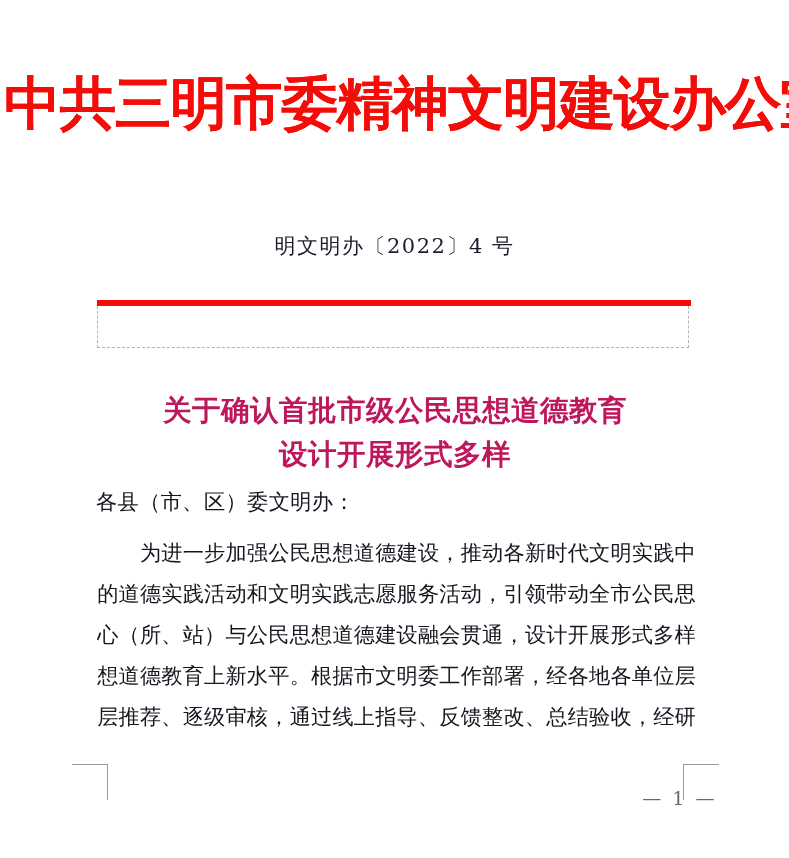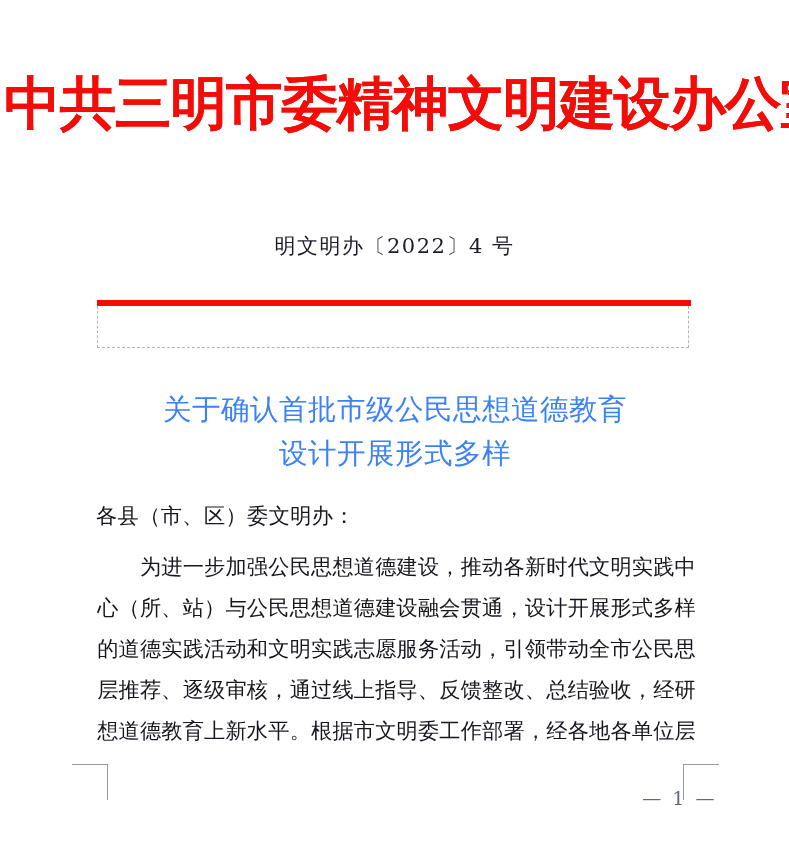--- a/index.html
+++ b/index.html
@@ -79,36 +79,36 @@
     background: transparent;
   }
 
   
   .doc-title {
     position: absolute;
     left: 95px;
     top: 388px;
     width: 600px;
     text-align: center;
-    font-weight: 400;
+    font-weight: 700;
     font-size: 28.5px;
     line-height: 44px;
     letter-spacing: 0.5px;
-    color: #3b82f6;
+    color: #be185d;
   }
   .doc-title .line {
     display: block;
     white-space: nowrap;
   }
 
   
   .body-block {
     position: absolute;
     left: 96px;
-    top: 502px;
+    top: 488px;
     width: 600px;
     font-size: 21.2px;
     color: #16161f;
   }
   .salutation {
     white-space: nowrap;
     letter-spacing: 0.4px;
     margin-bottom: 16px;
   }
   .para-line {
@@ -165,24 +165,24 @@
   <div class="dashed-frame"></div>
 
   <div class="doc-title">
     <span class="line">关于确认首批市级公民思想道德教育</span>
     <span class="line">设计开展形式多样</span>
   </div>
 
   <div class="body-block">
     <div class="salutation">各县（市、区）委文明办：</div>
     <div class="para-line">　　为进一步加强公民思想道德建设，推动各新时代文明实践中</div>
+    <div class="para-line">的道德实践活动和文明实践志愿服务活动，引领带动全市公民思</div>
     <div class="para-line">心（所、站）与公民思想道德建设融会贯通，设计开展形式多样</div>
-    <div class="para-line">的道德实践活动和文明实践志愿服务活动，引领带动全市公民思</div>
+    <div class="para-line">想道德教育上新水平。根据市文明委工作部署，经各地各单位层</div>
     <div class="para-line">层推荐、逐级审核，通过线上指导、反馈整改、总结验收，经研</div>
-    <div class="para-line">想道德教育上新水平。根据市文明委工作部署，经各地各单位层</div>
   </div>
 
   <div class="crop-mark left"></div>
   <div class="crop-mark right"></div>
 
   <div class="page-number">— 1 —</div>
 
 </div>
 
 </body></html>

